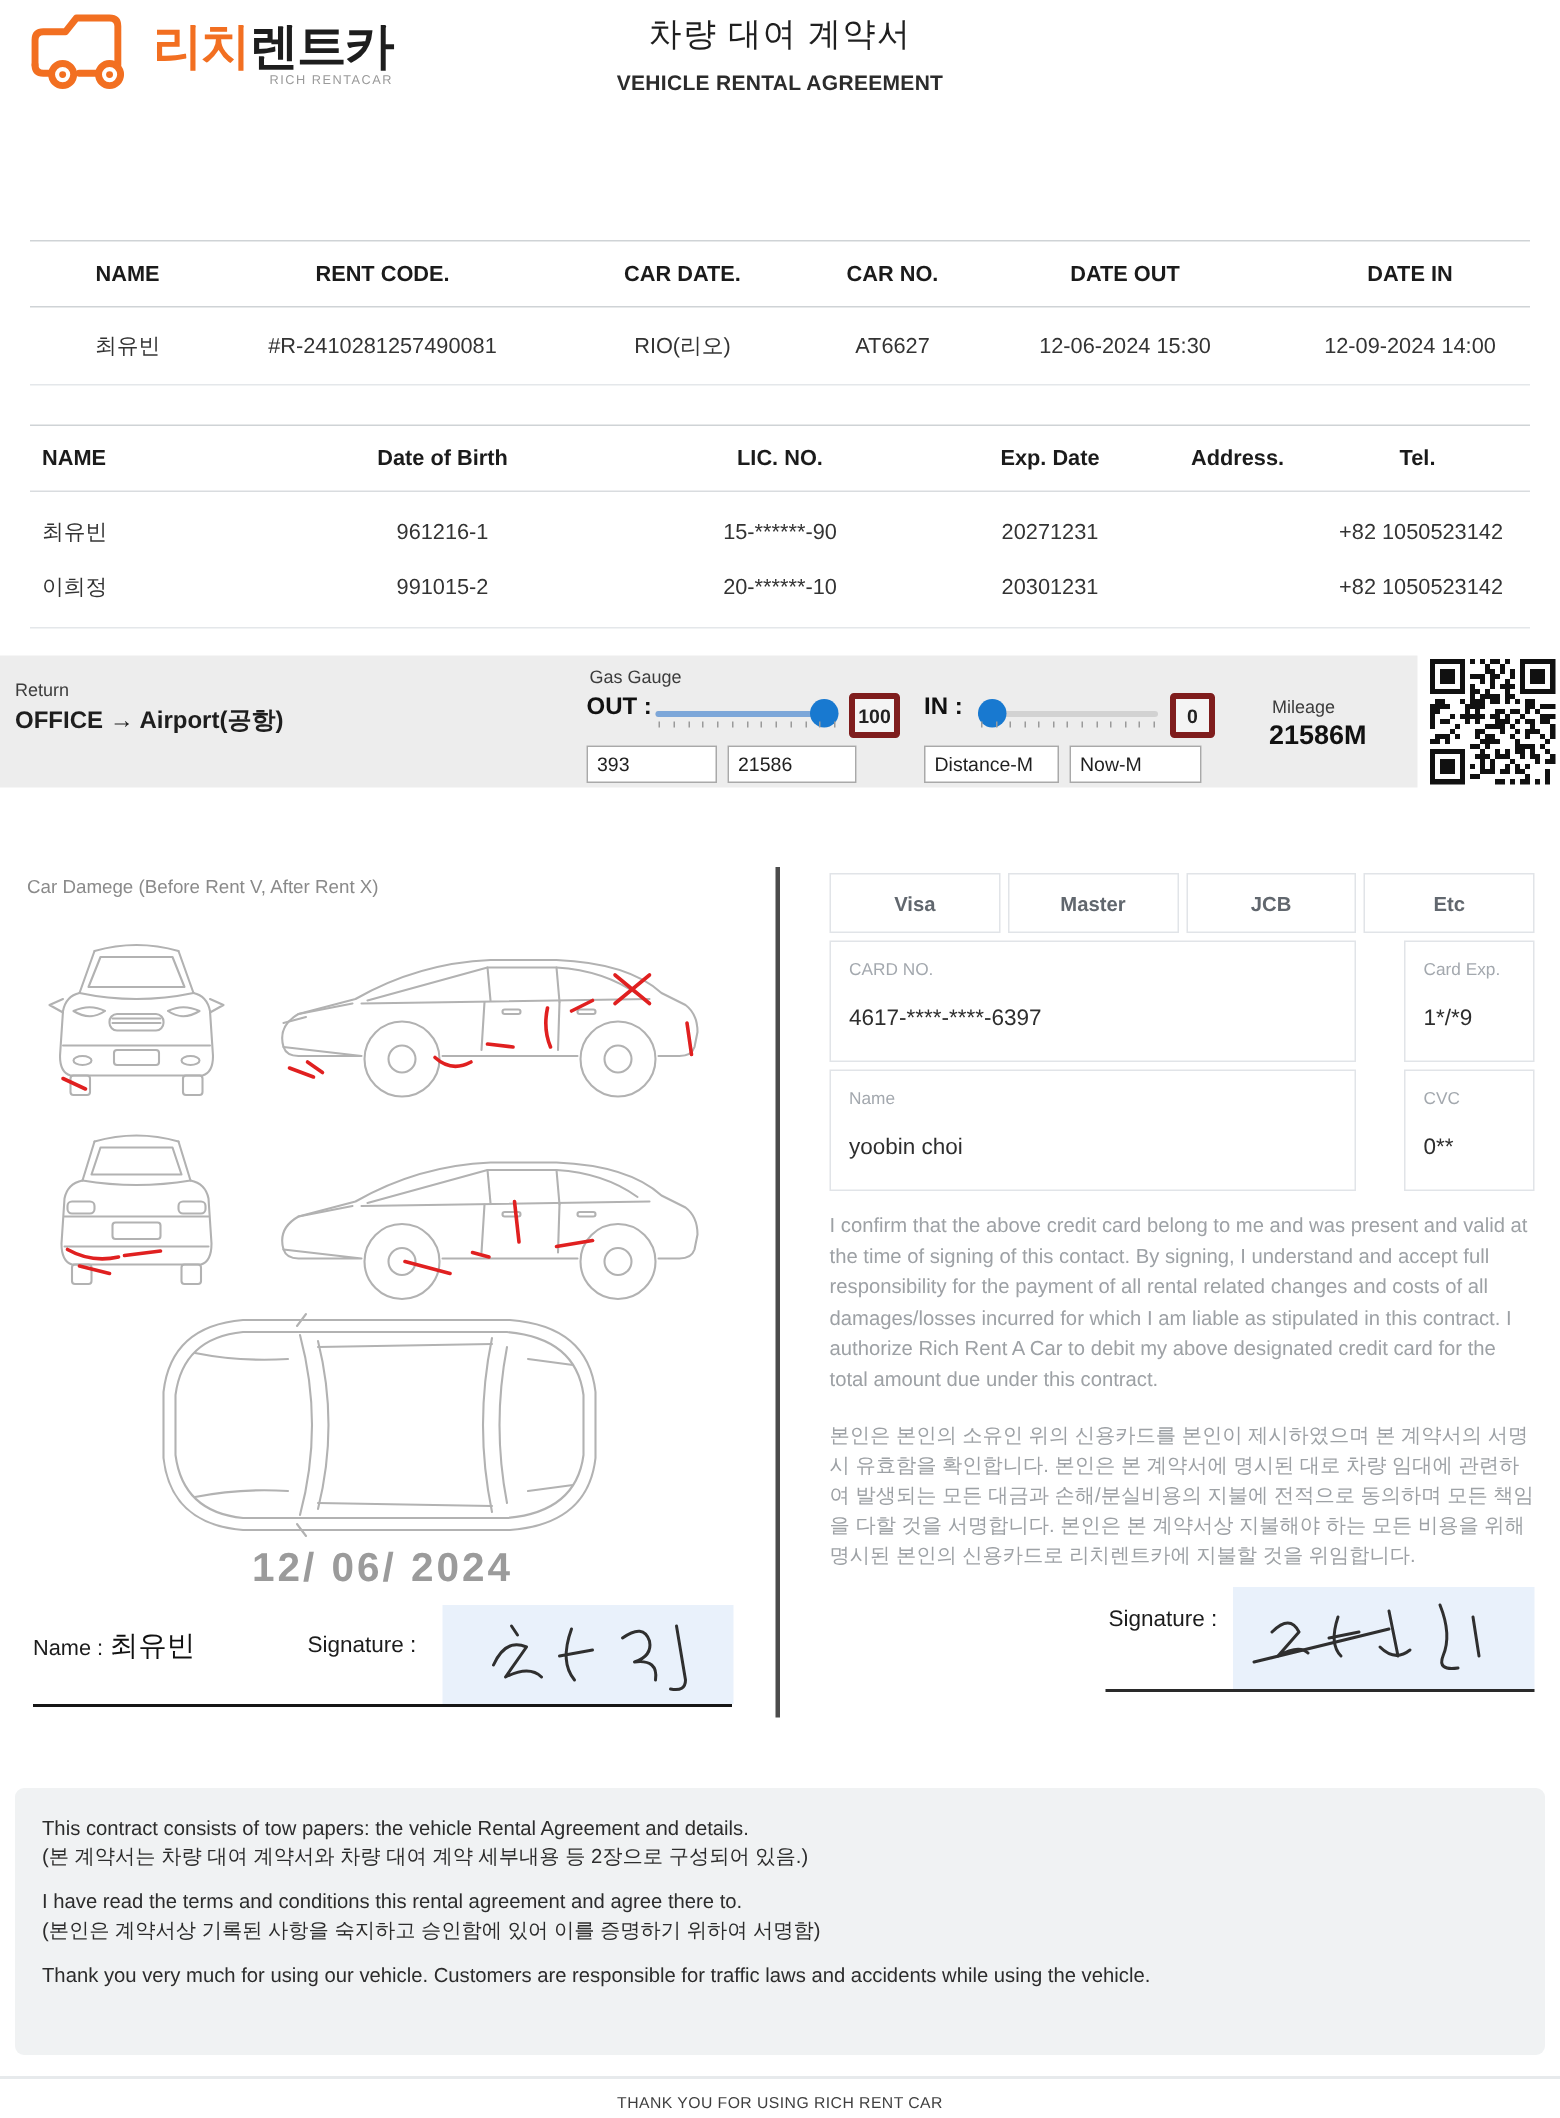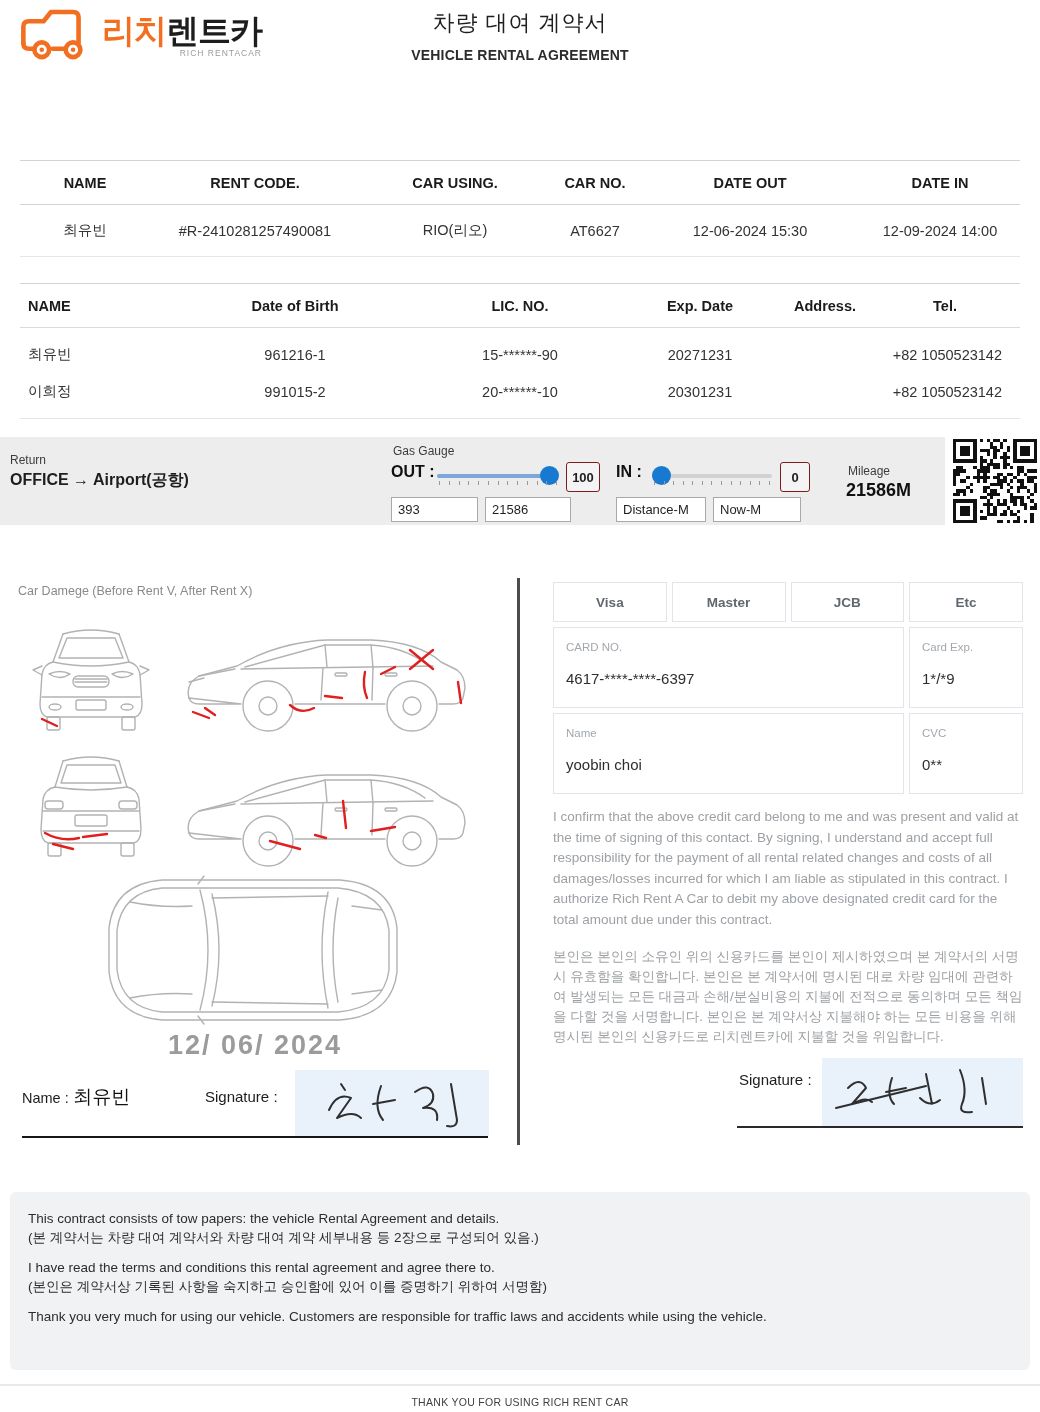--- a/index.html
+++ b/index.html
@@ -46,21 +46,21 @@
   .ret-label { font-size:12px; color:#3c3c3c; }
   .ret-value { font-size:16px; font-weight:bold; color:#1e1e1e; margin-top:3px; }
   .gg-label { position:absolute; left:393px; top:7px; font-size:12px; color:#3c3c3c; }
   .io-label { position:absolute; font-size:16px; font-weight:bold; color:#111; }
   .slider { position:absolute; height:20px; }
   .slider .track { position:absolute; left:0; right:0; top:7px; height:4px; border-radius:2px; background:#d2d2d2; }
   .slider .fill { position:absolute; top:7px; height:4px; border-radius:2px; background:#7da7d9; }
   .slider .thumb { position:absolute; top:-1px; width:19px; height:19px; border-radius:50%; background:#1879d0; }
   .slider .ticks { position:absolute; left:2px; right:2px; top:14px; display:flex; justify-content:space-between; }
   .slider .ticks i { width:1px; height:4px; background:#9a9a9a; }
-  .val-box { position:absolute; width:34px; height:30px; border:1px solid #7f1d1d; border-radius:3px; font-size:13px; font-weight:bold; color:#222; display:flex; align-items:center; justify-content:center; background:#f4f4f4; }
+  .val-box { position:absolute; width:34px; height:30px; border:4px solid #7f1d1d; border-radius:3px; font-size:13px; font-weight:bold; color:#222; display:flex; align-items:center; justify-content:center; background:#f4f4f4; }
   .inp { position:absolute; height:25px; background:#fff; border:1px solid #a9a9a9; font-size:13px; color:#1f1f1f; display:flex; align-items:center; padding-left:6px; }
   .mileage-label { position:absolute; left:848px; top:27px; font-size:12px; color:#3c3c3c; }
   .mileage-value { position:absolute; left:846px; top:43px; font-size:18px; font-weight:bold; color:#111; }
   .qr { position:absolute; left:953px; top:439px; width:84px; height:84px; }
 
   
   .damage-label { position:absolute; left:18px; top:584px; font-size:12.5px; color:#8a8a8a; }
   .car { position:absolute; }
   .car path, .car polyline, .car line, .car rect, .car circle, .car ellipse
     { fill:none; stroke:#b2b2b2; stroke-width:1.4; stroke-linecap:round; stroke-linejoin:round; }
@@ -79,21 +79,21 @@
   .rule-left { position:absolute; left:22px; top:1136px; width:466px; height:2px; background:#161616; }
 
   
   .card-tabs { position:absolute; left:553px; top:582px; width:470px; display:flex; gap:5px; }
   .card-tab { flex:1; height:40px; border:1px solid #e1e4e8; display:flex; align-items:center; justify-content:center;
     font-size:13.5px; font-weight:bold; color:#61676e; background:#fff; }
   .card-grid { position:absolute; left:553px; top:627px; width:470px; }
   .cg-row { display:flex; gap:5px; margin-bottom:5px; }
   .cg-cell { border:1px solid #e1e4e8; height:81px; padding:13px 12px; background:#fff; }
   .cg-main { width:351px; }
-  .cg-side { flex:1; }
+  .cg-side { flex:1;margin-left:27px; }
   .cg-label { font-size:11.5px; color:#a3a8ae; }
   .cg-value { font-size:15px; color:#2e2e2e; margin-top:17px; }
 
   .para { position:absolute; left:553px; width:472px; font-size:13.5px; color:#9da1a5; line-height:20.5px; }
   .para-en { top:807px; }
   .para-kr { top:947px; line-height:20px; }
 
   .sig-label-right { position:absolute; left:739px; top:1071px; }
   .sig-pad-right { left:822px; top:1058px; width:201px; height:68px; }
   .rule-right { position:absolute; left:737px; top:1126px; width:286px; height:2px; background:#2a2a2a; }
@@ -138,21 +138,21 @@
   <div class="doc-title">
     <div class="kr">차량 대여 계약서</div>
     <div class="en">VEHICLE RENTAL AGREEMENT</div>
   </div>
 
 
   <div class="tbl t1" style="top:160px;">
     <div class="grid-row hdr-row">
       <div class="th c">NAME</div>
       <div class="th c">RENT CODE.</div>
-      <div class="th c">CAR USING.</div>
+      <div class="th c">CAR DATE.</div>
       <div class="th c">CAR NO.</div>
       <div class="th c">DATE OUT</div>
       <div class="th c">DATE IN</div>
     </div>
     <div class="grid-row data-row">
       <div class="td c">최유빈</div>
       <div class="td c">#R-2410281257490081</div>
       <div class="td c">RIO(리오)</div>
       <div class="td c">AT6627</div>
       <div class="td c">12-06-2024 15:30</div>

